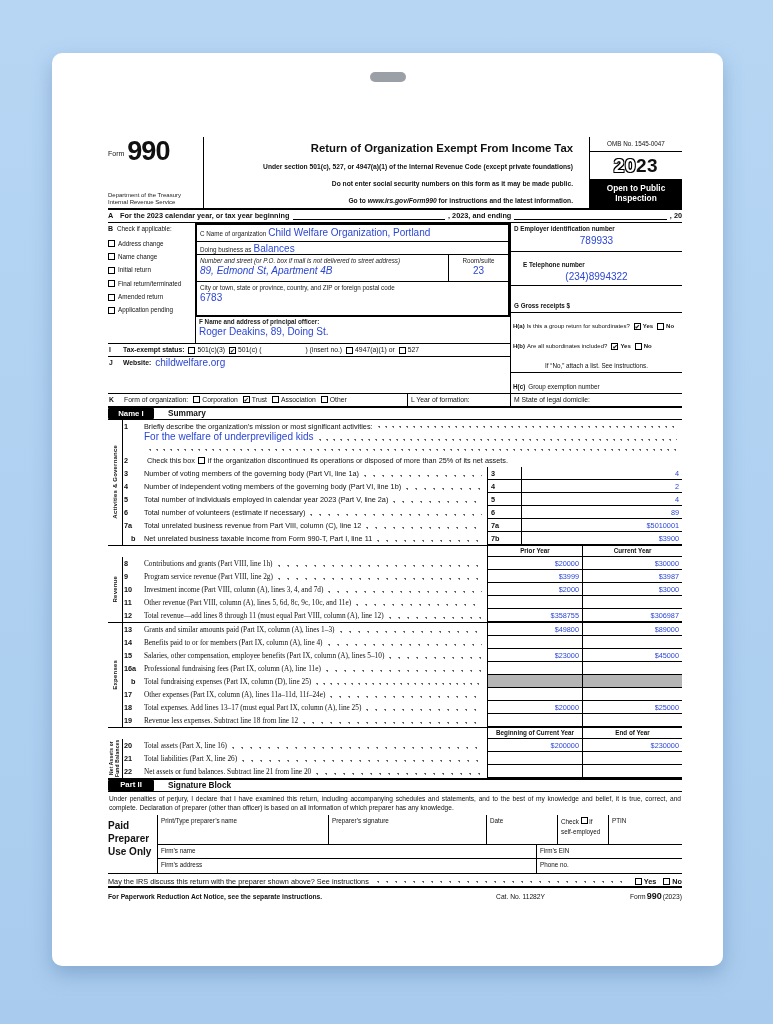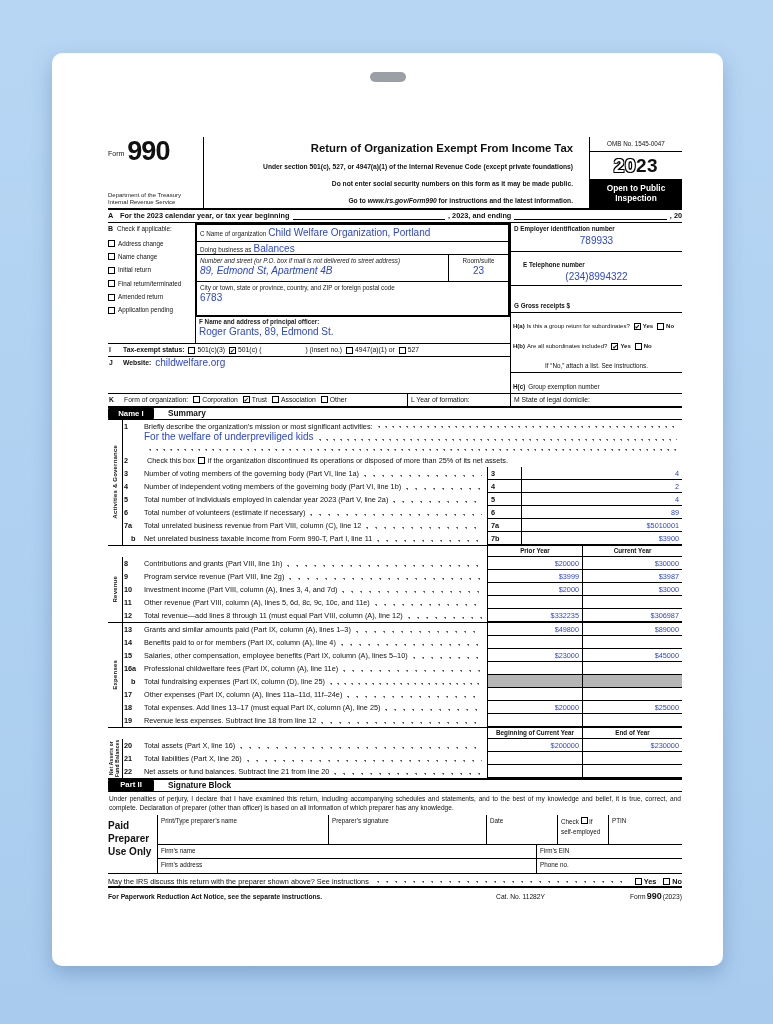--- a/index.html
+++ b/index.html
@@ -125,21 +125,21 @@
   .g-val { flex: 1; color: var(--blue); text-align: right; padding: 2px 3px 0 0; }
 
   .chdr { display: flex; height: 12px; border-top: 1px solid var(--line); font-weight: bold; font-size: 6.3px; }
   .chdr .sp { flex: 1; }
   .chdr-cell { border-left: 1px solid var(--line); border-bottom: 1px solid var(--line);
     display: flex; align-items: center; justify-content: center; }
   .chdr-cell.p { width: 95px; } .chdr-cell.c { width: 100px; }
 
   .t-row { display: flex; align-items: stretch; height: 13px; }
   .t-num { width: 20px; font-weight: bold; padding-top: 2px; flex: none; }
-  .t-desc { padding-top: 2px; white-space: nowrap; }
+  .t-desc { padding-top: 2px; white-space: nowrap; font-family: Liberation Serif, serif; }
   .t-prior { width: 95px; flex: none; border-left: 1px solid var(--line); border-bottom: 1px solid var(--line);
     color: var(--blue); text-align: right; padding: 2px 3px 0 0; }
   .t-cur { width: 100px; flex: none; border-left: 1px solid var(--line); border-bottom: 1px solid var(--line);
     color: var(--blue); text-align: right; padding: 2px 3px 0 0; }
   .shade { background: #b5b5b5; }
 
   
   .perjury { padding: 3px 1px 3px; font-size: 6.6px; line-height: 1.35; text-align: justify; }
   .signwrap { display: flex; border-top: 1px solid var(--line); border-bottom: 1px solid var(--line); }
   .sign-label { width: 50px; border-right: 1px solid var(--line); font-size: 11px; font-weight: bold; padding: 7px 2px; line-height: 1.3; }
@@ -269,21 +269,21 @@
               </div>
             </div>
             <div class="c-city">
               <div class="lab">City or town, state or province, country, and ZIP or foreign postal code</div>
               <div class="val">6783</div>
             </div>
           </div>
         </div>
         <div class="f-area">
           <div class="lab b">F Name and address of principal officer:</div>
-          <div class="val">Roger Grants, 89, Edmond St.</div>
+          <div class="val">Roger Deakins, 89, Doing St.</div>
         </div>
         <div class="rowi">
           <span class="ltr">I</span>
           <span class="b">Tax-exempt status:</span>
           <span class="opt">
               <span class="cb"></span>
               <span>501(c)(3)</span>
             </span>
           <span class="opt">
               <span class="cb">✔</span>
@@ -500,21 +500,21 @@
         <span class="t-num">11</span>
         <span class="t-desc">Other revenue (Part VIII, column (A), lines 5, 6d, 8c, 9c, 10c, and 11e)</span>
         <span class="dots wide"></span>
         <span class="t-prior"></span>
         <span class="t-cur"></span>
       </div>
       <div class="t-row">
         <span class="t-num">12</span>
         <span class="t-desc">Total revenue—add lines 8 through 11 (must equal Part VIII, column (A), line 12)</span>
         <span class="dots wide"></span>
-        <span class="t-prior">$332235</span>
+        <span class="t-prior">$358755</span>
         <span class="t-cur">$306987</span>
       </div>
     </div>
 
     <div class="grp" style="border-top:1px solid #000;">
       <div class="vlab">
           <span>Expenses</span>
         </div>
       <div class="t-row">
         <span class="t-num">13</span>
@@ -532,21 +532,21 @@
       </div>
       <div class="t-row">
         <span class="t-num">15</span>
         <span class="t-desc">Salaries, other compensation, employee benefits (Part IX, column (A), lines 5–10)</span>
         <span class="dots wide"></span>
         <span class="t-prior">$23000</span>
         <span class="t-cur">$45000</span>
       </div>
       <div class="t-row">
         <span class="t-num">16a</span>
-        <span class="t-desc">Professional childwelfare fees (Part IX, column (A), line 11e)</span>
+        <span class="t-desc">Professional fundraising fees (Part IX, column (A), line 11e)</span>
         <span class="dots wide"></span>
         <span class="t-prior"></span>
         <span class="t-cur"></span>
       </div>
       <div class="t-row">
         <span class="t-num" style="padding-left:7px;">b</span>
         <span class="t-desc">Total fundraising expenses (Part IX, column (D), line 25)</span>
         <span class="dots"></span>
         <span class="t-prior shade"></span>
         <span class="t-cur shade"></span>

